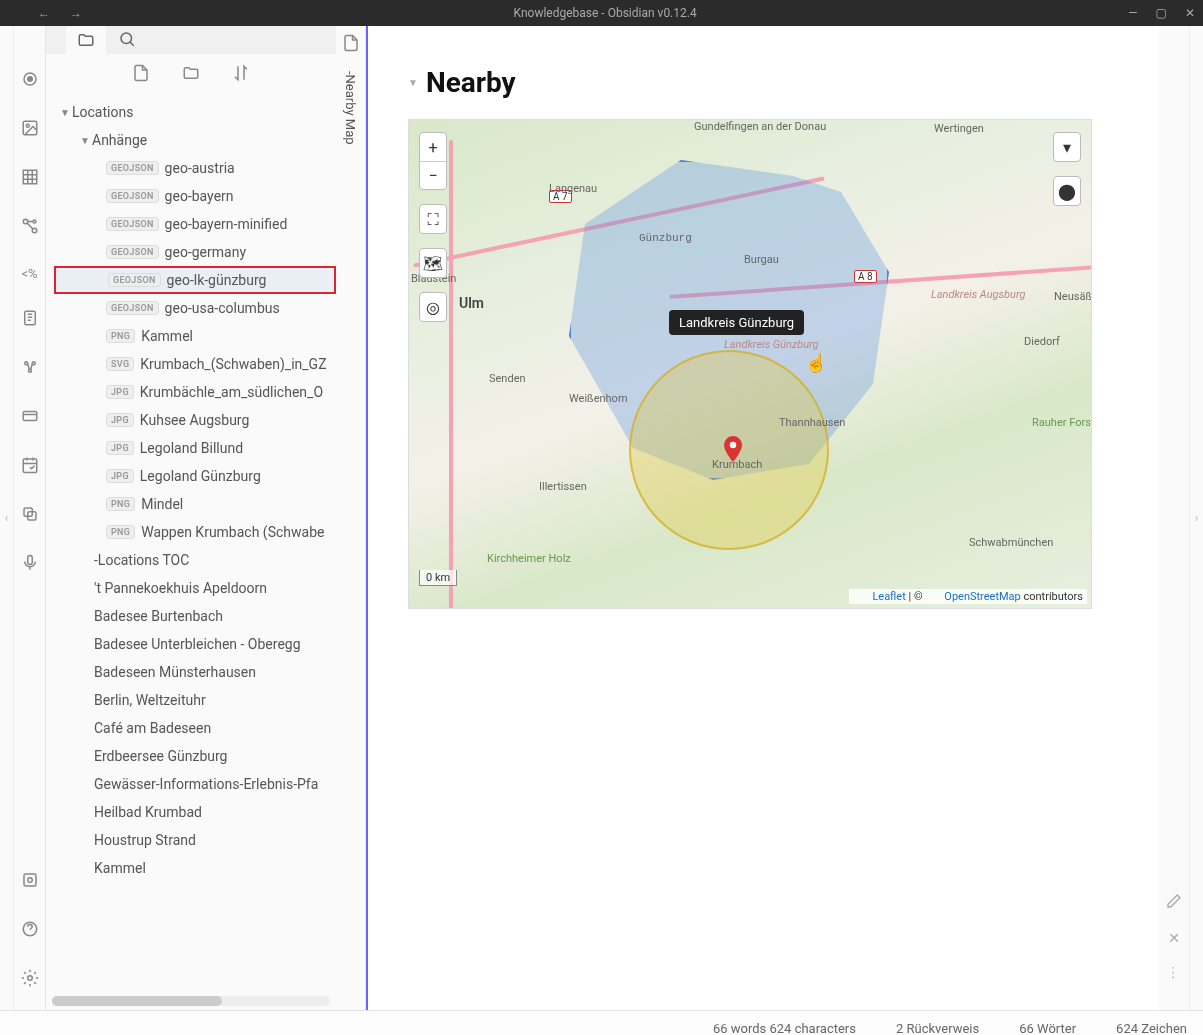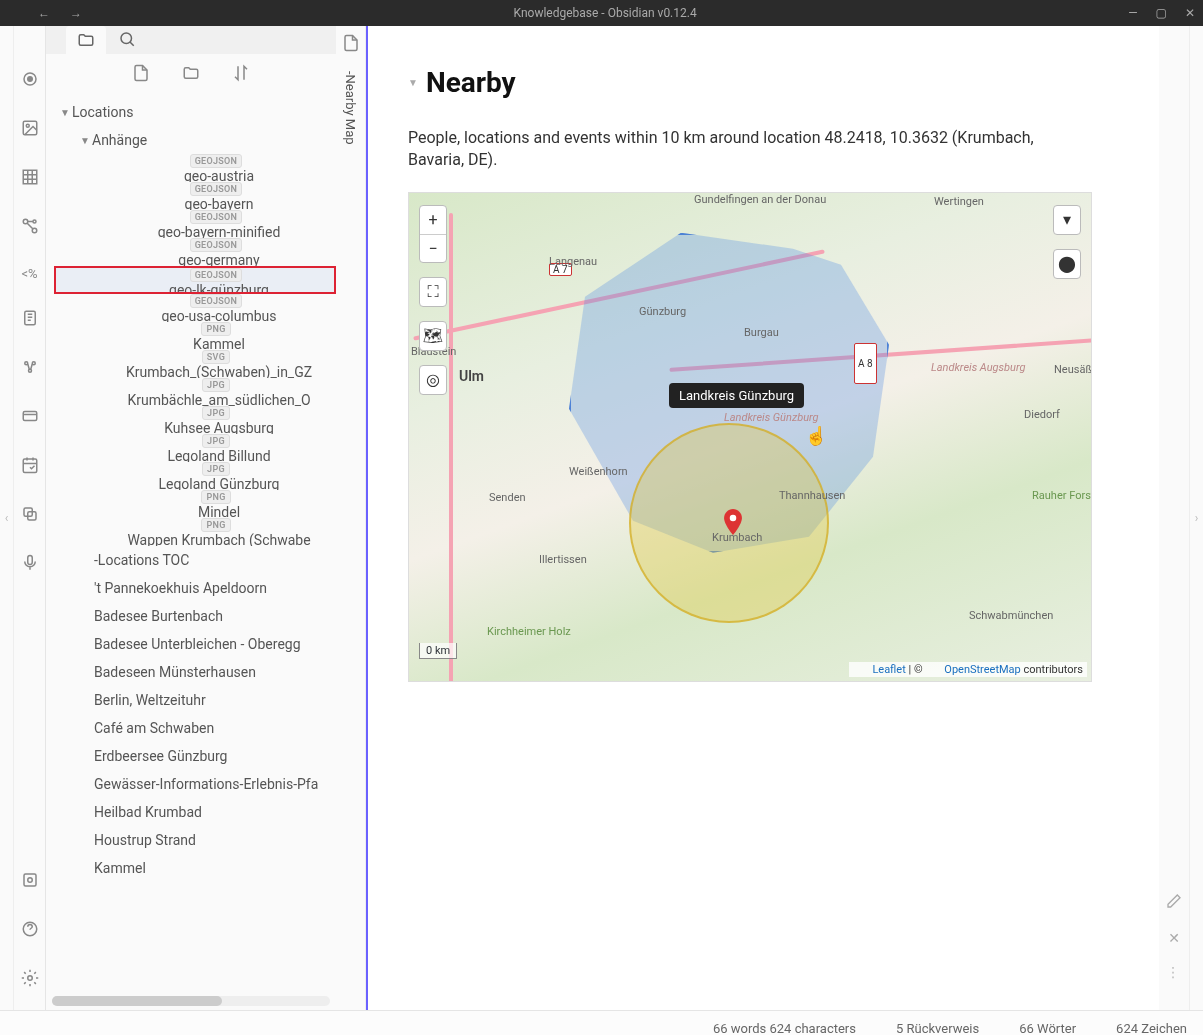--- a/index.html
+++ b/index.html
@@ -24,21 +24,21 @@
 .side-actions svg { width: 18px; height: 18px;}
 
 .tree { flex:1; overflow-y: auto; padding: 4px 0 4px 8px; color: #555; }
 .tree-row { display:flex; align-items:center; height: 28px; padding-right: 4px; cursor:pointer; white-space: nowrap; overflow:hidden; text-overflow: ellipsis;}
 .tree-row .chev { width:14px; text-align:center; color:#888; font-size:10px;}
 .tree-row.folder > span.label { color:#555; }
 .badge { font-size: 9px; font-weight:600; color:#999; background:#eee; border:1px solid #ddd; border-radius:3px; padding: 1px 4px; margin-right: 6px; letter-spacing: 0.3px;}
 .tree-row.selected { background:#eaeef5; border: 2px solid #d23; border-radius:0;}
 .tree .pad0 { padding-left: 4px;}
 .tree .pad1 { padding-left: 24px;}
-.tree .pad2 { padding-left: 52px; flex-direction: column;}
+.tree .pad2 { padding-left: 52px;}
 .tree .note { padding-left: 40px;}
 .hscroll { height: 10px; background:#eee; margin: 0 6px 4px 6px; border-radius:5px; position:relative;}
 .hscroll .thumb { position:absolute; left:0; top:0; height:10px; width:170px; background:#ccc; border-radius:5px;}
 
 .collapse-left, .collapse-right { width: 14px; background:#fafafa; display:flex; align-items:center; justify-content:center; color:#bbb; font-size: 12px;}
 .collapse-left { border-right: 1px solid #eee;}
 .collapse-right { border-left: 1px solid #eee;}
 
 .doc-tab { width: 30px; background:#fafafa; border-right:1px solid #eee; display:flex; flex-direction:column; align-items:center; padding-top: 8px;}
 .doc-tab svg { width:18px; height:18px; color:#888; margin-bottom: 16px;}
@@ -63,21 +63,21 @@
 .map .scale { position:absolute; left:10px; bottom:22px; background:rgba(255,255,255,0.7); border:1px solid #888; border-top:none; padding:1px 6px; font-size:11px;}
 .map .attrib { position:absolute; right:4px; bottom:4px; background:rgba(255,255,255,0.8); font-size:11px; padding:1px 4px; color:#333;}
 .map .attrib a { color:#1a6fbf; text-decoration:none;margin-left:19px;}
 
 .map .region { position:absolute; left:160px; top:40px; width:320px; height:320px; background: rgba(80,140,230,0.3); border: 2px solid rgba(50,110,210,0.8); clip-path: polygon(35% 0%, 70% 5%, 85% 10%, 100% 35%, 95% 70%, 75% 95%, 45% 100%, 20% 90%, 0% 55%, 5% 20%);}
 .map .radius { position:absolute; left:220px; top:230px; width:200px; height:200px; border-radius:50%; background: rgba(230,200,60,0.35); border:2px solid rgba(210,170,30,0.7);}
 .map .pin { position:absolute; left:314px; top:316px; color:#d33; }
 .map .pin svg { width:20px; height:26px;}
 .map .tooltip { position:absolute; left:260px; top:190px; background:#222; color:#fff; font-size:13px; padding:5px 10px; border-radius:4px;}
 .map .road-a7 { position:absolute; left:140px; top:70px; background:#fff; border:1px solid #c33; color:#333; font-size:10px; padding:0 3px; border-radius:2px;}
-.map .road-a8 { position:absolute; left:445px; top:150px; background:#fff; border:1px solid #c33; color:#333; font-size:10px; padding:14px 3px; border-radius:2px;}
+.map .road-a8 { position:absolute; left:445px; top:150px; background:#fff; border:1px solid #c33; color:#333; font-size:10px; padding:0 3px; border-radius:2px;}
 .map .cursor { position:absolute; left:396px; top:232px; font-size:18px;}
 .map .city { position:absolute; font-size:11px; color:#666; white-space:nowrap;}
 .map .road { position:absolute; background:#f5a3b3; height:4px; border-radius:2px;}
 
 .right-gutter { width: 30px; background:#fafafa; display:flex; flex-direction:column; align-items:center; justify-content:flex-end; padding-bottom:30px; gap:18px; color:#aaa;}
 .right-gutter svg { width:16px; height:16px;}
 .dots { font-size:14px; letter-spacing:2px; color:#bbb;}
 
 .statusbar { height:36px; border-top:1px solid #e5e5e5; display:flex; align-items:center; justify-content:flex-end; gap: 40px; padding: 0 16px; font-size:13px; color:#666; background:#fcfcfc;}
 </style>
@@ -265,21 +265,21 @@
         <div class="tree-row note">
           <span class="label">Badesee Unterbleichen - Oberegg</span>
         </div>
         <div class="tree-row note">
           <span class="label">Badeseen Münsterhausen</span>
         </div>
         <div class="tree-row note">
           <span class="label">Berlin, Weltzeituhr</span>
         </div>
         <div class="tree-row note">
-          <span class="label">Café am Schwaben</span>
+          <span class="label">Café am Badeseen</span>
         </div>
         <div class="tree-row note">
           <span class="label">Erdbeersee Günzburg</span>
         </div>
         <div class="tree-row note">
           <span class="label">Gewässer-Informations-Erlebnis-Pfa</span>
         </div>
         <div class="tree-row note">
           <span class="label">Heilbad Krumbad</span>
         </div>
@@ -301,45 +301,44 @@
           <path d="M14 2v6h6"></path>
         </svg></span>
     <span class="vtext">-Nearby Map</span>
   </div>
 
   <div class="editor">
     <div class="heading-row">
       <span class="tri">▼</span>
       <h1>Nearby</h1>
     </div>
-    <div class="desc">People, locations and events within 10 km around location 48.2418, 10.3632 (Krumbach, Bavaria, DE).</div>
 
     <div class="map">
 
       <div class="road" style="left:0; top:100px; width:420px; transform:rotate(-12deg);"></div>
       <div class="road" style="left:260px; top:160px; width:430px; transform:rotate(-4deg);"></div>
       <div class="road" style="left:40px; top:20px; width:4px; height:470px; background:#f5a3b3;"></div>
 
       <div class="region"></div>
       <div class="radius"></div>
       <div class="tooltip">Landkreis Günzburg</div>
       <div class="pin"><svg viewBox="0 0 24 32">
             <path fill="#d33" d="M12 0C6 0 1 5 1 11c0 8 11 21 11 21s11-13 11-21C23 5 18 0 12 0z"></path>
             <circle cx="12" cy="11" r="4" fill="#fff"></circle>
           </svg></div>
       <div class="cursor">☝</div>
       <div class="road-a7">A 7</div>
       <div class="road-a8">A 8</div>
 
       <div class="city" style="left:50px; top:175px; font-size:14px; font-weight:600; color:#444;">Ulm</div>
-      <div class="city" style="left:230px; top:112px;">Günzburg</div>
+      <div class="city" style="left:230px; top:112px;font-family:Liberation Mono, monospace;">Günzburg</div>
       <div class="city" style="left:335px; top:133px;">Burgau</div>
       <div class="city" style="left:303px; top:338px;">Krumbach</div>
       <div class="city" style="left:370px; top:296px;">Thannhausen</div>
-      <div class="city" style="left:80px; top:252px;margin-top:46px;">Senden</div>
+      <div class="city" style="left:80px; top:252px;">Senden</div>
       <div class="city" style="left:160px; top:272px;">Weißenhorn</div>
       <div class="city" style="left:130px; top:360px;">Illertissen</div>
       <div class="city" style="left:285px; top:0px;">Gundelfingen
 an der Donau</div>
       <div class="city" style="left:525px; top:2px;">Wertingen</div>
       <div class="city" style="left:615px; top:215px;">Diedorf</div>
       <div class="city" style="left:645px; top:170px;">Neusäß</div>
       <div class="city" style="left:560px; top:416px;">Schwabmünchen</div>
       <div class="city" style="left:140px; top:62px;">Langenau</div>
       <div class="city" style="left:78px; top:432px; color:#6a9850;">Kirchheimer
@@ -386,16 +385,16 @@
     <span>✕</span>
     <span class="dots">⋮</span>
   </div>
 
   <div class="collapse-right">›</div>
 
 </div>
 
 <div class="statusbar">
   <span>66 words 624 characters</span>
-  <span>5 Rückverweis</span>
+  <span>2 Rückverweis</span>
   <span>66 Wörter</span>
   <span>624 Zeichen</span>
 </div>
 
 </body></html>

